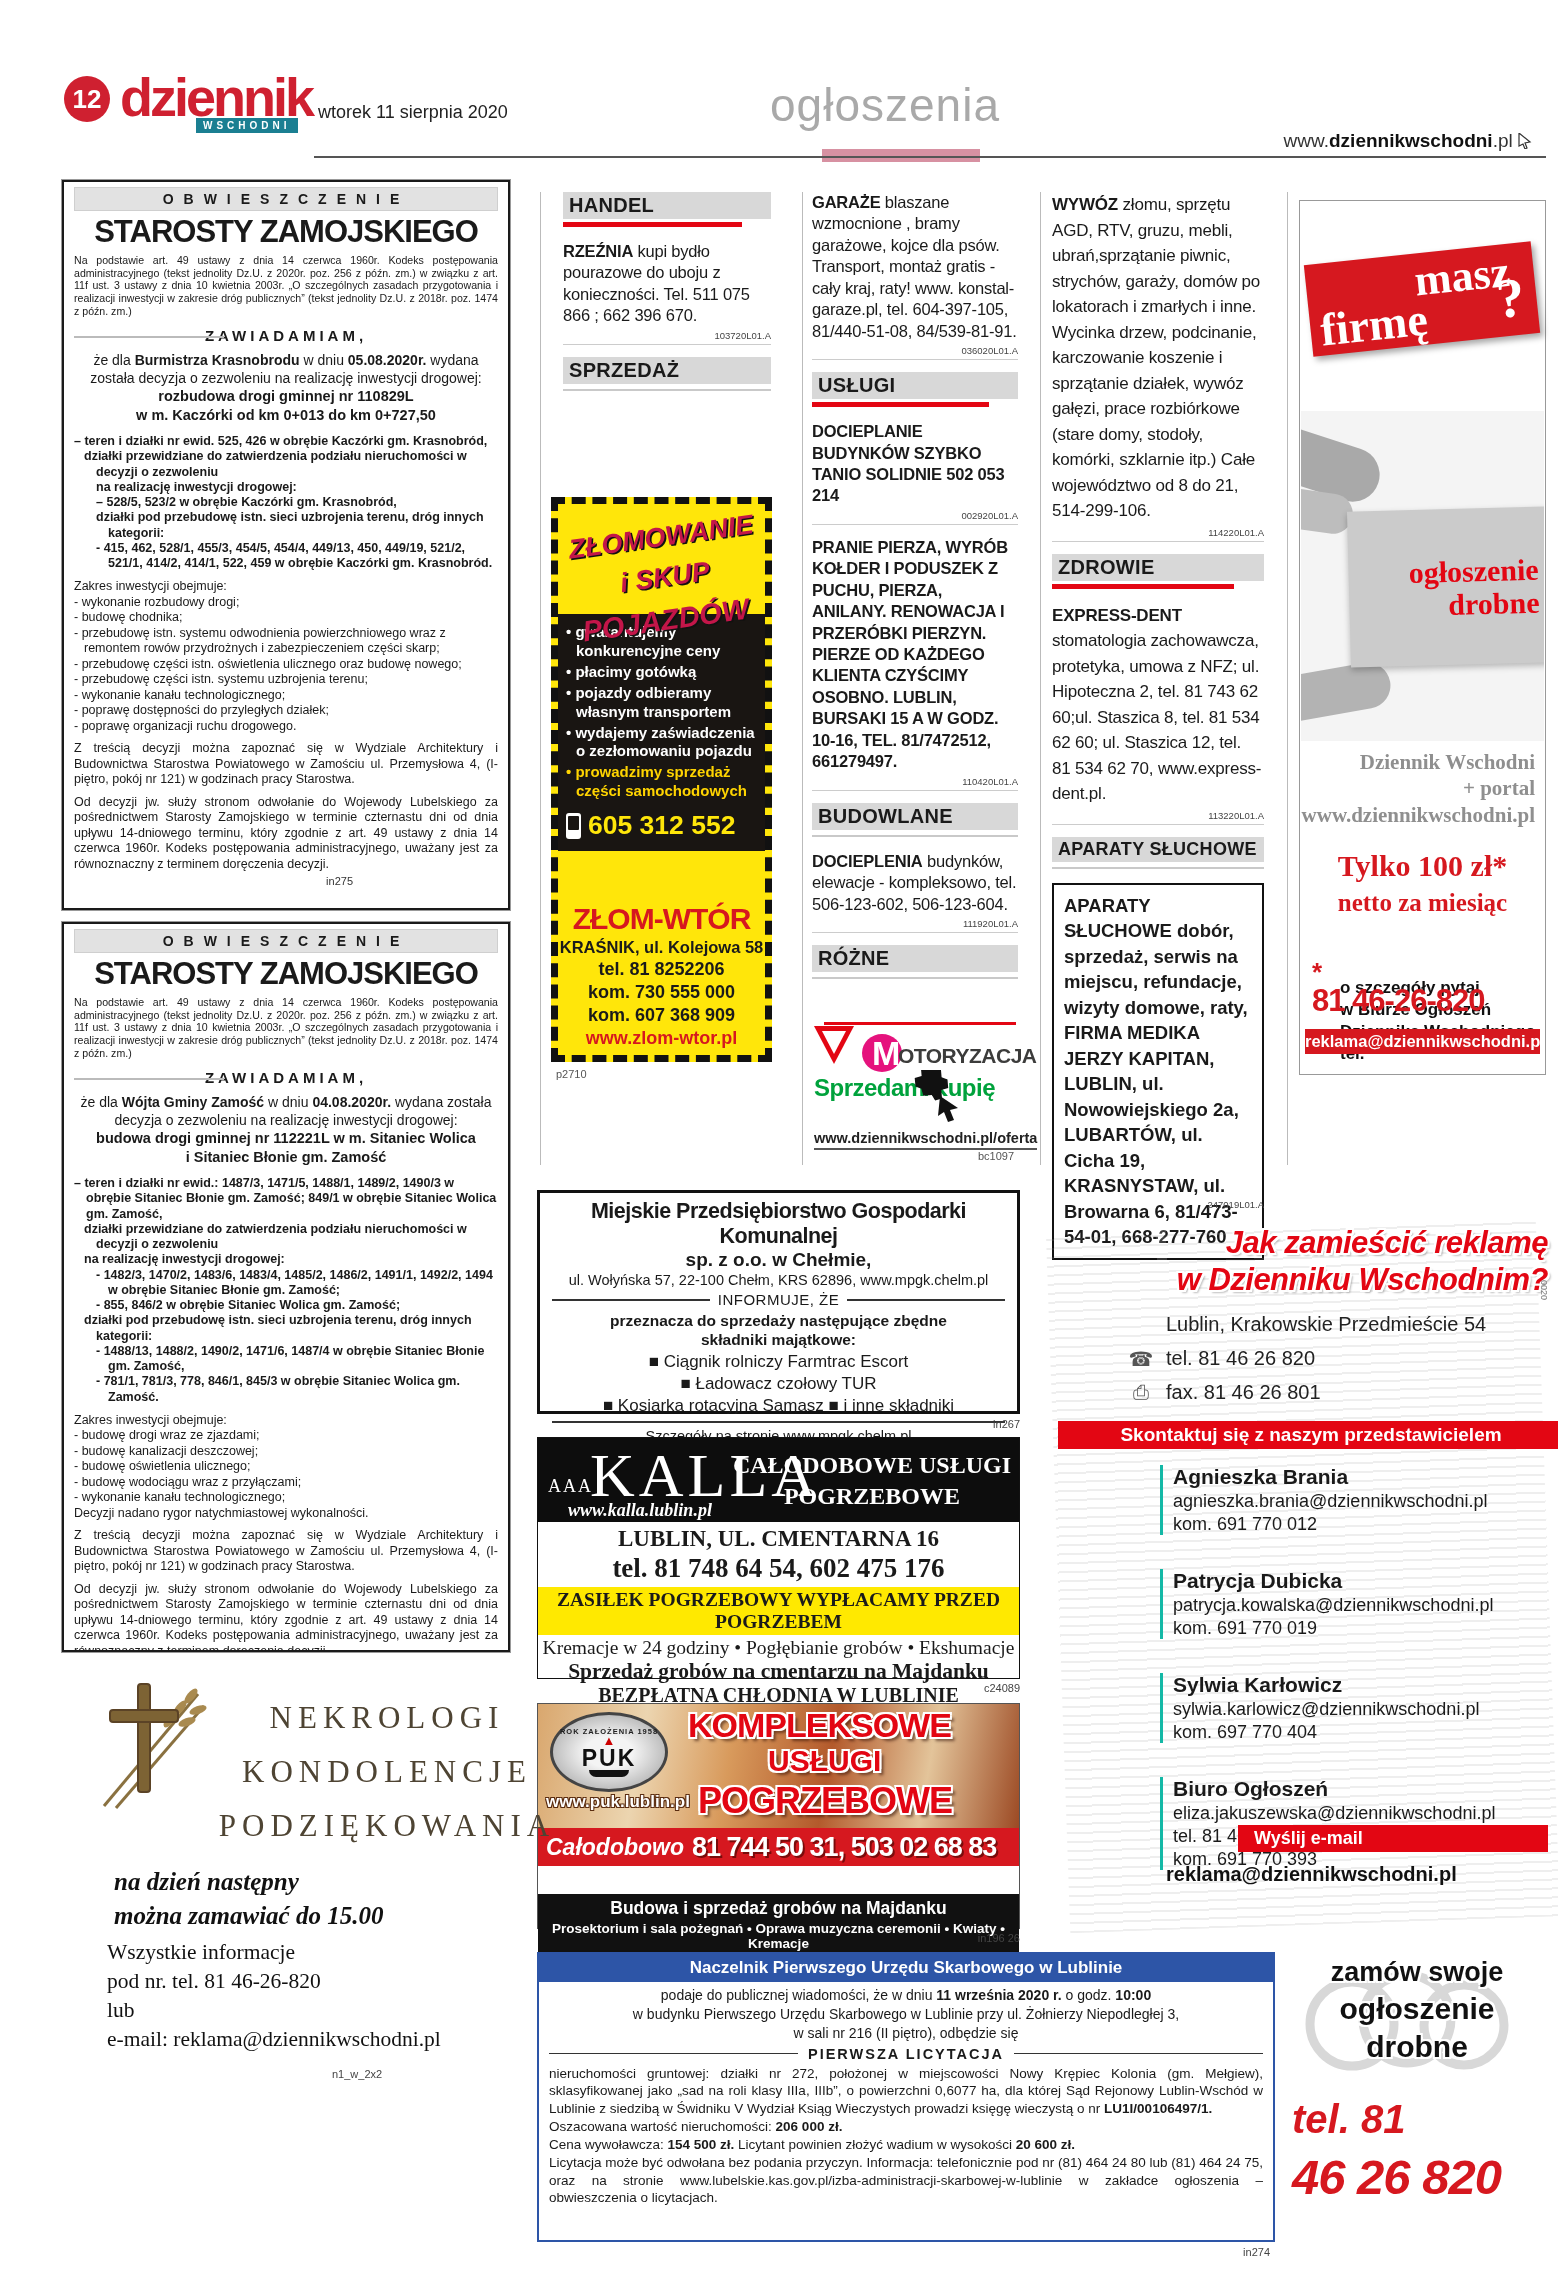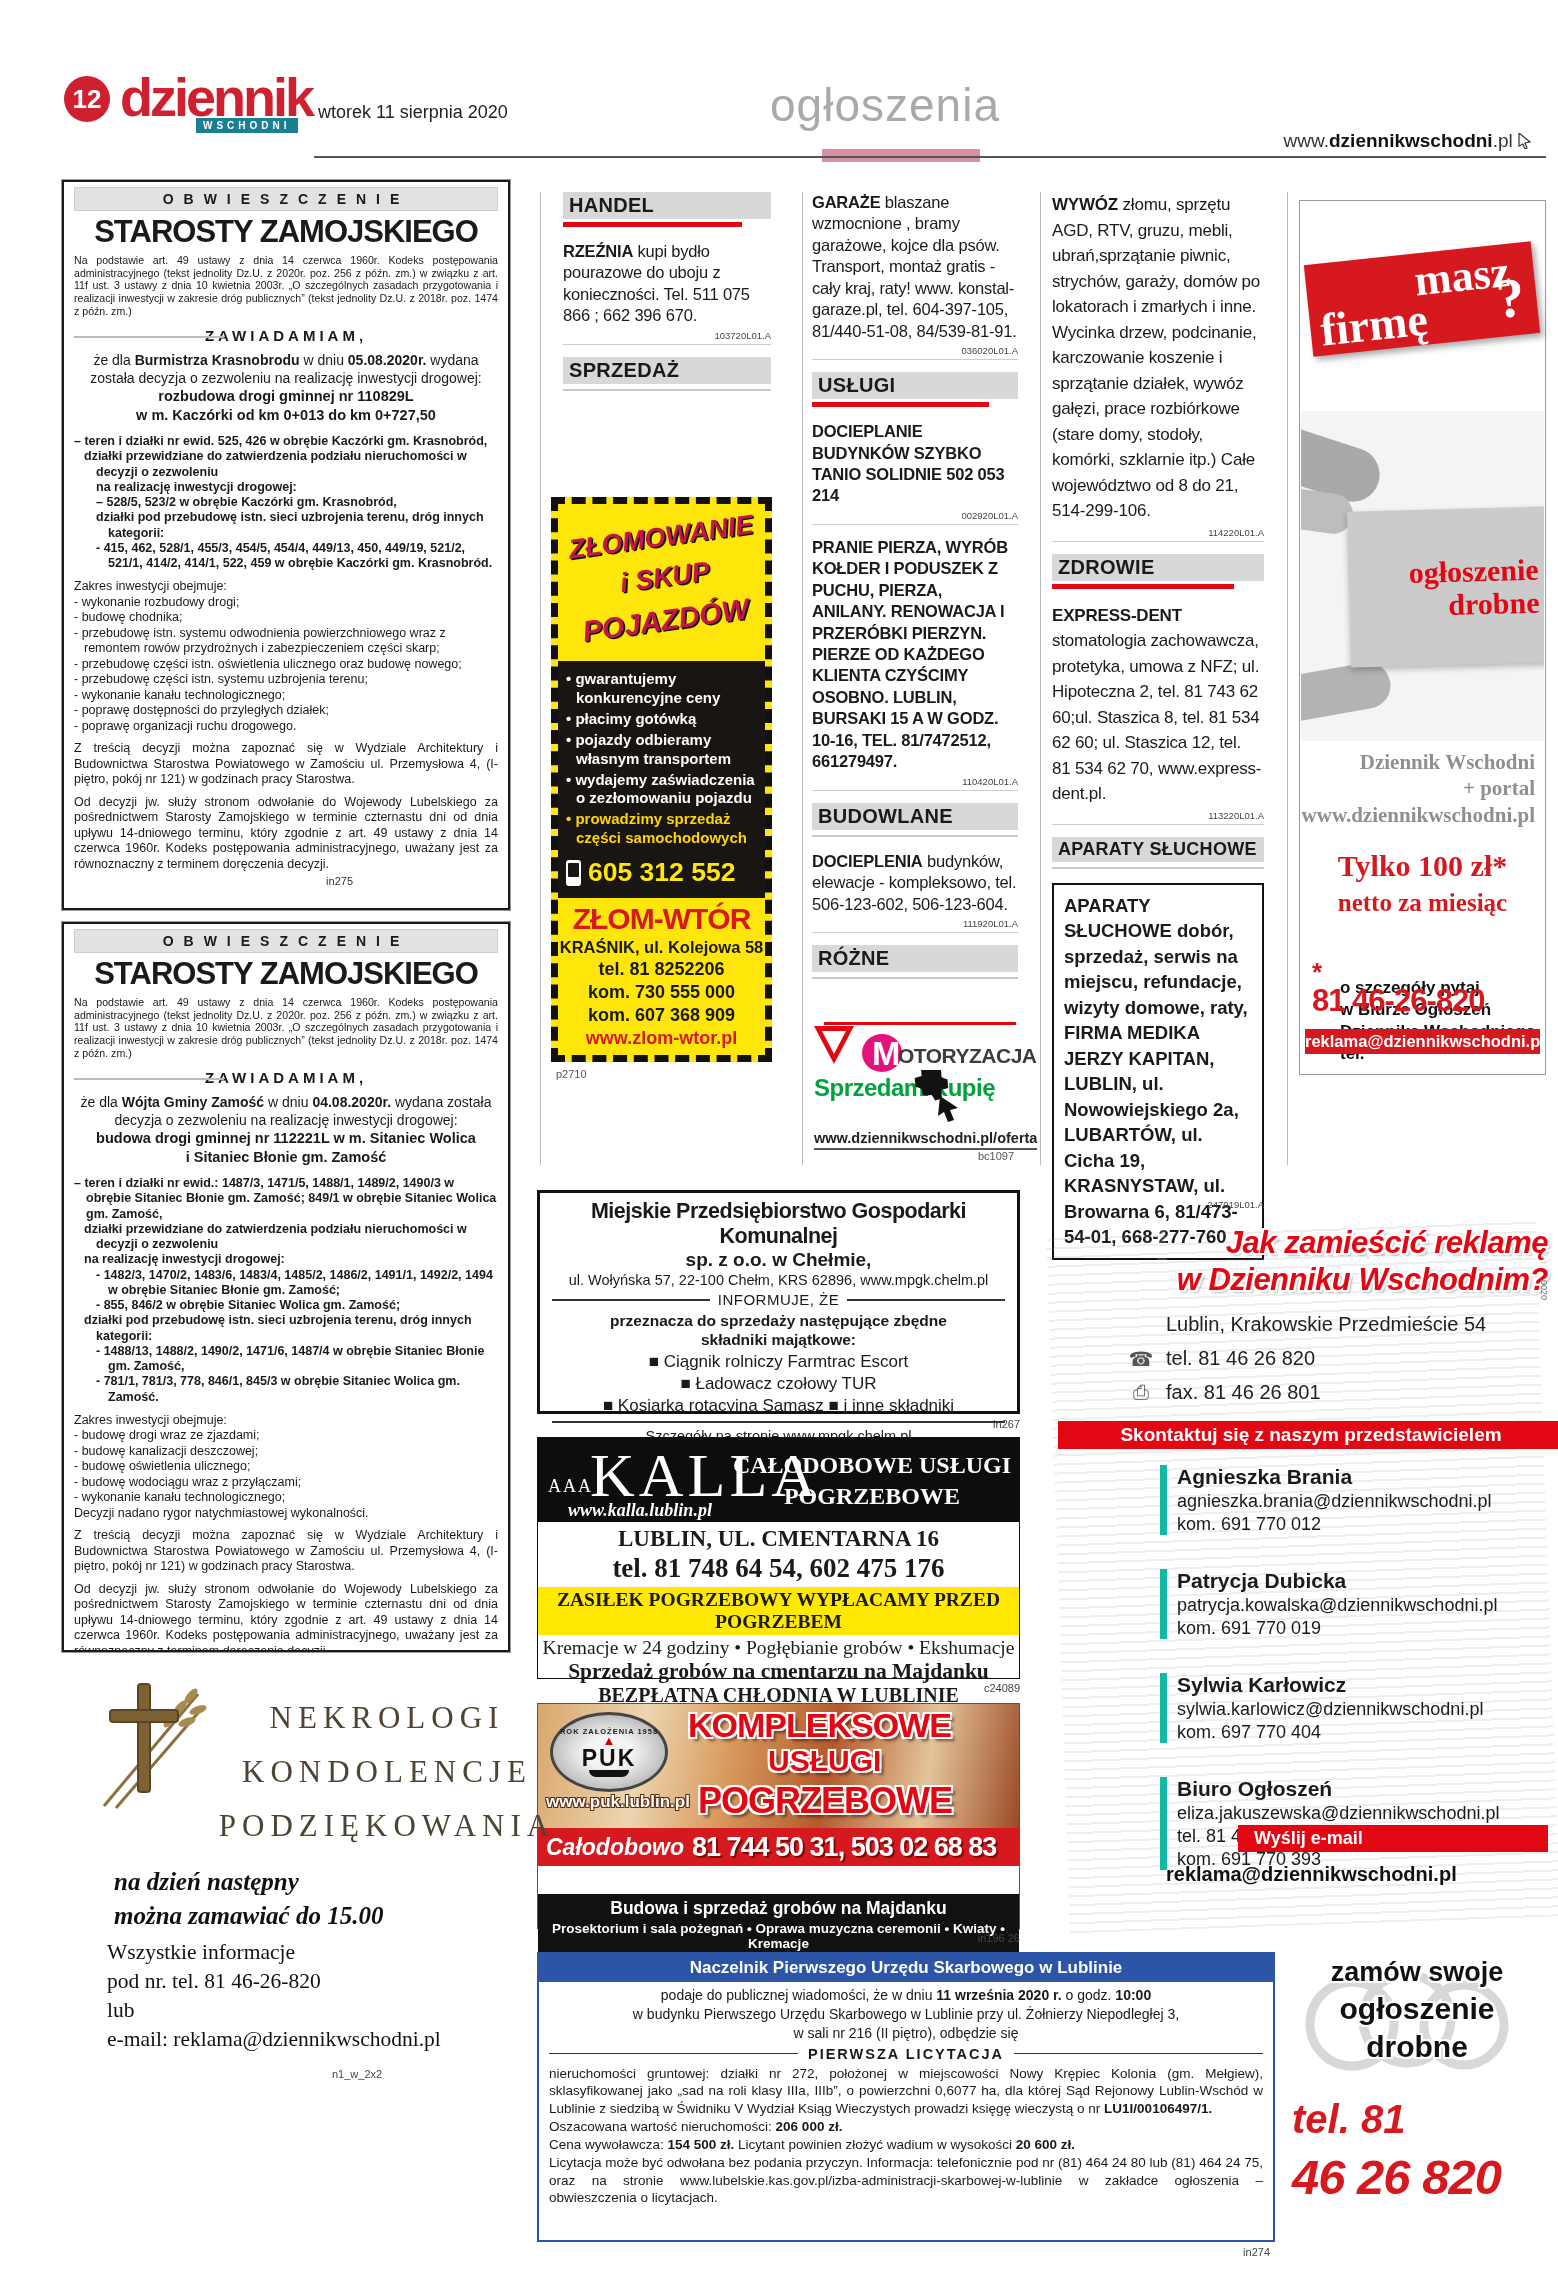--- a/index.html
+++ b/index.html
@@ -67,21 +67,21 @@
   .zl1{left:10px;top:18px;font-size:27px;transform:rotate(-8deg);}
   .zl2{left:62px;top:58px;font-size:27px;transform:rotate(-8deg);}
   .zl3{left:24px;top:100px;font-size:29px;transform:rotate(-8deg);}
   .zl-black{background:#191512;color:#fff;padding:6px 8px 10px;flex:1;}
   .zl-black .bu{font-weight:bold;font-size:15px;line-height:1.22;padding-left:10px;text-indent:-10px;margin:3px 0;}
   .zl-black .bu.yl{color:#ffd400;}
   .zl-phone{display:flex;align-items:center;gap:7px;margin-top:10px;}
   .zl-phone .num{color:#ffe60a;font-size:26.5px;font-weight:bold;}
   .ph-ico{width:15px;height:26px;background:#fff;border-radius:3px;position:relative;}
   .ph-ico::after{content:"";position:absolute;left:2px;top:3px;right:2px;height:14px;background:#191512;border-radius:1px;}
-  .zl-bot{background:#ffe60a;text-align:center;padding:4px 0 6px;}
+  .zl-bot{background:#ffe60a;text-align:center;padding:4px 0 6px;margin-top:47px;}
   .zl-name{color:#d6181f;font-weight:bold;font-size:30px;letter-spacing:-1px;}
   .zl-addr{font-weight:bold;font-size:16.5px;margin-top:2px;}
   .zl-tel{font-weight:bold;font-size:18px;margin-top:2px;}
   .zl-site{color:#d6181f;font-weight:bold;font-size:18px;margin-top:2px;}
 
   
   #moto{left:810px;top:1012px;width:206px;height:150px;}
   .mo-line{position:absolute;left:14px;top:10px;right:0;height:3px;background:#e30613;}
   .mo-circle{position:absolute;left:52px;top:22px;width:40px;height:38px;border-radius:50%;background:#e5127d;}
   .mo-m{position:absolute;left:62px;top:22px;color:#fff;font-size:34px;font-weight:bold;}
@@ -204,21 +204,21 @@
   .pn-title{position:absolute;left:0;top:0;width:100%;text-align:right;color:#e30613;
             font-weight:bold;font-style:italic;font-size:31px;line-height:1.18;letter-spacing:-.5px;
             text-shadow:-2px -2px 0 #fff,2px -2px 0 #fff,-2px 2px 0 #fff,2px 2px 0 #fff,3px 3px 2px rgba(0,0,0,.25);}
   .pn-addr{position:absolute;left:108px;top:88px;font-size:20px;color:#222;}
   .pn-tel{position:absolute;left:108px;top:122px;font-size:20px;color:#222;}
   .pn-fax{position:absolute;left:108px;top:156px;font-size:20px;color:#222;}
   .pn-ico{position:absolute;left:70px;width:26px;text-align:center;color:#555;font-size:20px;}
   .pn-band1{position:absolute;left:0;top:196px;width:100%;background:#e30613;color:#fff;text-align:center;
             font-weight:bold;font-size:19px;padding:3px 8px;}
   .pn-reps{position:absolute;left:102px;top:240px;width:388px;}
-  .rep{border-left:7px solid #14b8a6;padding-left:10px;margin-bottom:34px;}
+  .rep{border-left:3px solid #14b8a6;padding-left:10px;margin-bottom:34px;}
   .rep .nm{font-weight:bold;font-size:21px;}
   .rep .em{font-size:18px;margin-top:2px;}
   .rep .pp{font-size:18px;margin-top:2px;}
   .pn-band2{position:absolute;right:0;top:600px;width:310px;background:#e30613;color:#fff;
             font-weight:bold;font-size:18px;padding:3px 0 3px 16px;box-sizing:border-box;}
   .pn-mail{position:absolute;left:108px;top:638px;font-weight:bold;font-size:20px;color:#111;}
   .pn-side{position:absolute;right:-6px;top:60px;font-size:9px;color:#777;transform:rotate(90deg);}
 
   
   #zamow{left:1286px;top:1945px;width:262px;height:330px;}

